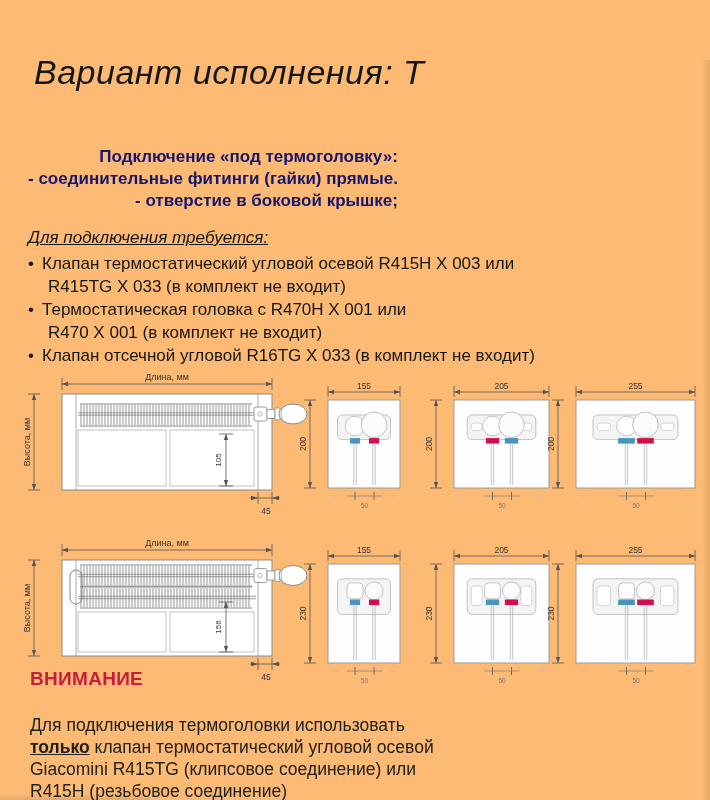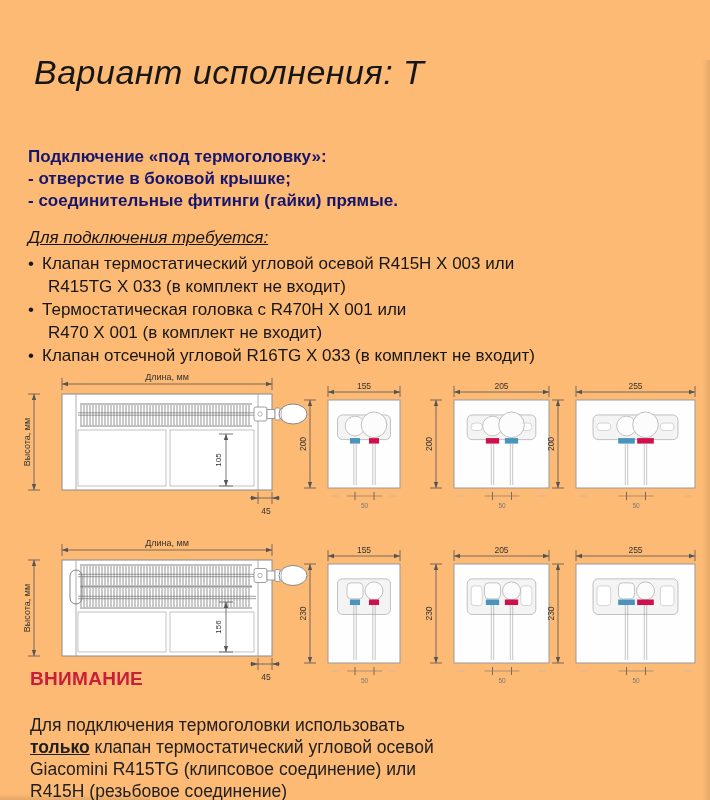--- a/index.html
+++ b/index.html
@@ -1,20 +1,20 @@
 <!DOCTYPE html>
 <html><head>
 <meta charset="utf-8">
 <style>
   html,body{margin:0;padding:0;background:#ffffff;}
   .page{position:relative;width:710px;height:800px;background:#fdba74;overflow:hidden;
         font-family:"Liberation Sans",sans-serif;color:#1a1a1a;}
   .title{position:absolute;left:34px;top:50px;margin:0;font-size:34px;line-height:44px;
          font-style:italic;font-weight:400;color:#161616;letter-spacing:0.5px;}
-  .intro{position:absolute;left:28px;top:146px;font-size:17px;font-weight:700;line-height:22px;}
+  .intro{position:absolute;left:28px;top:146px;font-size:17px;font-weight:700;line-height:22px;text-align:right;}
   .reqs{position:absolute;left:28px;top:226px;font-size:17px;line-height:23px;color:#161616;}
   .req-heading{font-style:italic;text-decoration:underline;margin-bottom:3px;}
   ul.req-list{list-style:none;margin:0;padding:0;}
   .req-list li{position:relative;padding-left:14px;}
   .req-list li::before{content:"\2022";position:absolute;left:0;}
   .cont{display:inline-block;padding-left:6px;}
   .drow{position:absolute;left:0;width:710px;height:160px;padding-left:21px;}
   .drow svg{position:absolute;}
   .warning-title{position:absolute;left:30px;top:668px;font-size:19px;font-weight:700;letter-spacing:0.3px;}
   .warning-text{position:absolute;left:30px;top:696px;font-size:17.5px;line-height:22px;width:460px;color:#202020;}
@@ -29,22 +29,22 @@
 </style>
 </head>
 <body>
 
 <div class="page">
 
   <h1 class="title">Вариант исполнения: Т</h1>
 
   <div class="intro" style="color: rgb(21, 21, 110);">
     <div>Подключение «под термоголовку»:</div>
+    <div>- соединительные фитинги (гайки) прямые.</div>
     <div>- отверстие в боковой крышке;</div>
-    <div>- соединительные фитинги (гайки) прямые.</div>
   </div>
 
   <div class="reqs">
     <div class="req-heading">Для подключения требуется:</div>
     <ul class="req-list">
       <li>
         <span>Клапан термостатический угловой осевой R415H X 003 или</span><br>
         <span class="cont">R415TG X 033 (в комплект не входит)</span>
       </li>
       <li>

